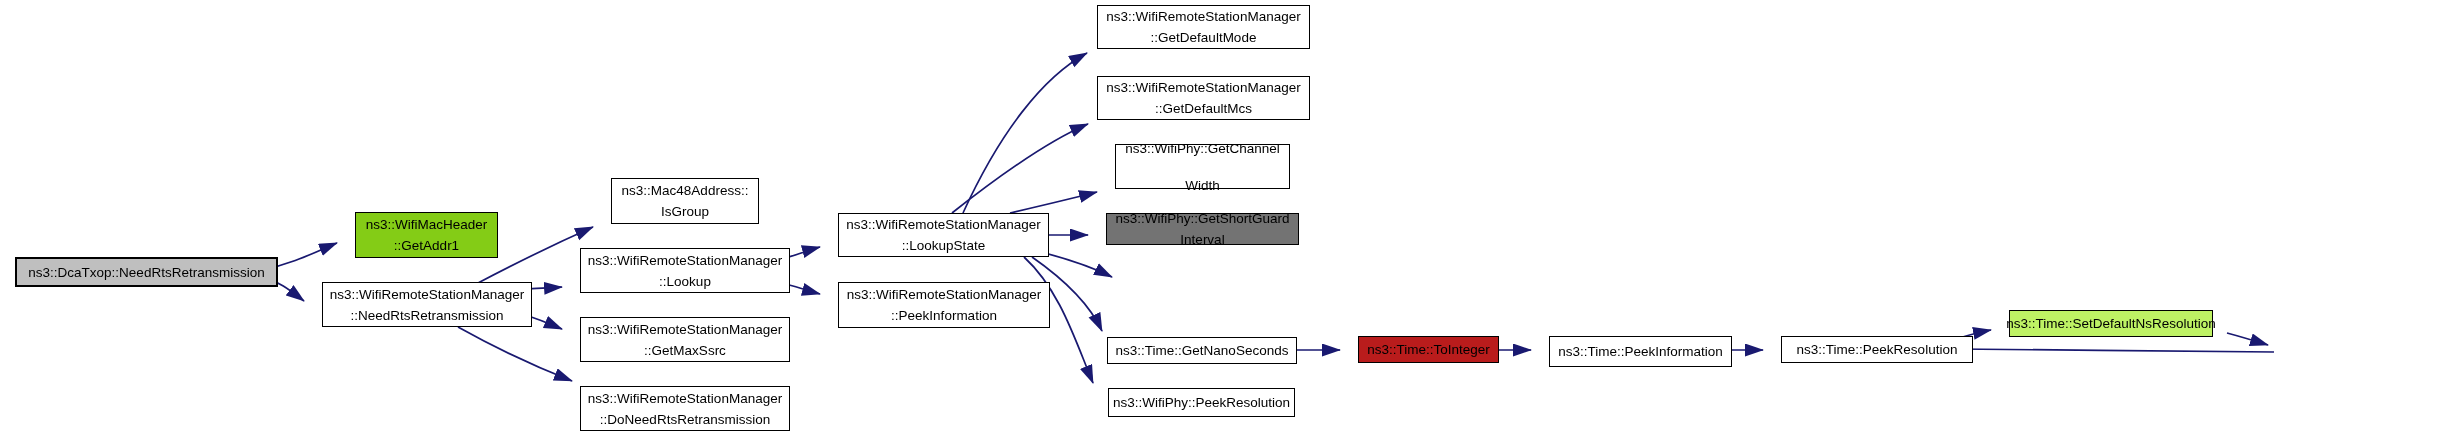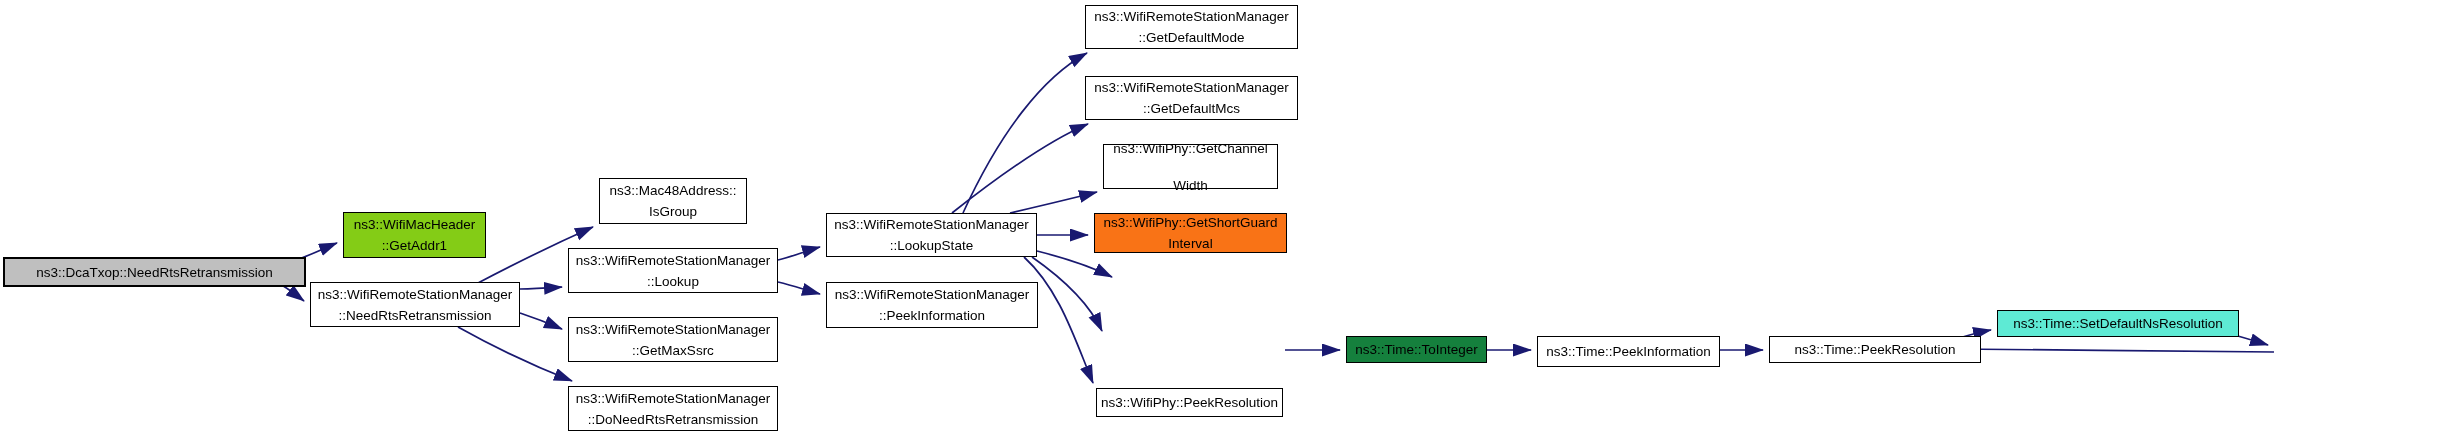--- a/index.html
+++ b/index.html
@@ -18,20 +18,21 @@
     flex-direction:column;
     align-items:center;
     justify-content:center;
     text-align:center;
     white-space:nowrap;
     font-size:13.5px;
     line-height:21px;
     color:#000;
     background:#fff;
     border:1.7px solid #000;
+    margin-left:12px;
   }
   .node.root{border-width:2.3px;}
   .node-line{pointer-events:none;}
 </style>
 </head>
 <body>
 
 <div id="stage" style="background: rgb(255, 255, 255);">
     <svg id="edge-layer" width="2451" height="437" viewBox="0 0 2451 437">
       <defs>
@@ -54,21 +55,21 @@
       <path d="M1037,251 C1065,258 1090,266 1112,277" fill="none" stroke="#191970" stroke-width="1.7" marker-end="url(#arrowhead)"></path>
       <path d="M1032,257 C1065,280 1090,305 1102,331" fill="none" stroke="#191970" stroke-width="1.7" marker-end="url(#arrowhead)"></path>
       <path d="M1024,257 C1060,290 1075,340 1093,383" fill="none" stroke="#191970" stroke-width="1.7" marker-end="url(#arrowhead)"></path>
       <path d="M1285,350 C1300,350 1320,350 1340,350" fill="none" stroke="#191970" stroke-width="1.7" marker-end="url(#arrowhead)"></path>
       <path d="M1487,350 C1500,350 1515,350 1531,350" fill="none" stroke="#191970" stroke-width="1.7" marker-end="url(#arrowhead)"></path>
       <path d="M1720,350 C1735,350 1748,350 1763,350" fill="none" stroke="#191970" stroke-width="1.7" marker-end="url(#arrowhead)"></path>
       <path d="M1949,341 C1962,337 1975,333 1991,330" fill="none" stroke="#191970" stroke-width="1.7" marker-end="url(#arrowhead)"></path>
       <path d="M2227,333 C2242,337 2255,341 2268,345" fill="none" stroke="#191970" stroke-width="1.7" marker-end="url(#arrowhead)"></path>
       <path d="M2274,352 C2170,351 2060,350 1955,349" fill="none" stroke="#191970" stroke-width="1.7" marker-end="url(#arrowhead)"></path>
     </svg>
-    <div class="node root" style="left: 3px; top: 257px; width: 303px; height: 30px; border-color: rgb(0, 0, 0); background: rgb(191, 191, 191);">
+    <div class="node root" style="left: 3px; top: 257px; width: 263px; height: 30px; border-color: rgb(0, 0, 0); background: rgb(191, 191, 191);">
       <div class="node-line">ns3::DcaTxop::NeedRtsRetransmission</div>
     </div>
     <div class="node" style="left: 343px; top: 212px; width: 143px; height: 46px; border-color: rgb(0, 0, 0); background: #84cc16;">
       <div class="node-line">ns3::WifiMacHeader</div>
       <div class="node-line">::GetAddr1</div>
     </div>
     <div class="node" style="left: 310px; top: 282px; width: 210px; height: 45px; border-color: rgb(0, 0, 0); background: rgb(255, 255, 255);">
       <div class="node-line">ns3::WifiRemoteStationManager</div>
       <div class="node-line">::NeedRtsRetransmission</div>
     </div>
@@ -101,32 +102,35 @@
       <div class="node-line">::GetDefaultMode</div>
     </div>
     <div class="node" style="left: 1085px; top: 76px; width: 213px; height: 44px; border-color: rgb(0, 0, 0); background: rgb(255, 255, 255);">
       <div class="node-line">ns3::WifiRemoteStationManager</div>
       <div class="node-line">::GetDefaultMcs</div>
     </div>
     <div class="node" style="left: 1103px; top: 144px; width: 175px; height: 45px; border-color: rgb(0, 0, 0); background: rgb(255, 255, 255); gap: 16px;">
       <div class="node-line">ns3::WifiPhy::GetChannel</div>
       <div class="node-line">Width</div>
     </div>
-    <div class="node" style="left: 1094px; top: 213px; width: 193px; height: 40px; border-color: rgb(0, 0, 0); background: #f97316;">
+    <div class="node" style="left: 1094px; top: 213px; width: 193px; height: 32px; border-color: rgb(0, 0, 0); background: #737373;">
       <div class="node-line">ns3::WifiPhy::GetShortGuard</div>
       <div class="node-line">Interval</div>
+    </div>
+    <div class="node" style="left: 1095px; top: 337px; width: 190px; height: 27px; border-color: rgb(0, 0, 0); background: rgb(255, 255, 255);">
+      <div class="node-line">ns3::Time::GetNanoSeconds</div>
     </div>
     <div class="node" style="left: 1096px; top: 388px; width: 187px; height: 29px; border-color: rgb(0, 0, 0); background: rgb(255, 255, 255);">
       <div class="node-line">ns3::WifiPhy::PeekResolution</div>
     </div>
-    <div class="node" style="left: 1346px; top: 336px; width: 141px; height: 27px; border-color: rgb(0, 0, 0); background: #15803d;">
+    <div class="node" style="left: 1346px; top: 336px; width: 141px; height: 27px; border-color: rgb(0, 0, 0); background: #b91c1c;">
       <div class="node-line">ns3::Time::ToInteger</div>
     </div>
     <div class="node" style="left: 1537px; top: 336px; width: 183px; height: 31px; border-color: rgb(0, 0, 0); background: rgb(255, 255, 255);">
       <div class="node-line">ns3::Time::PeekInformation</div>
     </div>
-    <div class="node" style="left: 1769px; top: 336px; width: 212px; height: 27px; border-color: rgb(0, 0, 0); background: rgb(255, 255, 255);">
+    <div class="node" style="left: 1769px; top: 336px; width: 192px; height: 27px; border-color: rgb(0, 0, 0); background: rgb(255, 255, 255);">
       <div class="node-line">ns3::Time::PeekResolution</div>
     </div>
-    <div class="node" style="left: 1997px; top: 310px; width: 242px; height: 27px; border-color: rgb(0, 0, 0); background: #5eead4;">
+    <div class="node" style="left: 1997px; top: 310px; width: 204px; height: 27px; border-color: rgb(0, 0, 0); background: #bef264;">
       <div class="node-line">ns3::Time::SetDefaultNsResolution</div>
     </div>
   </div>
 
 </body></html>

